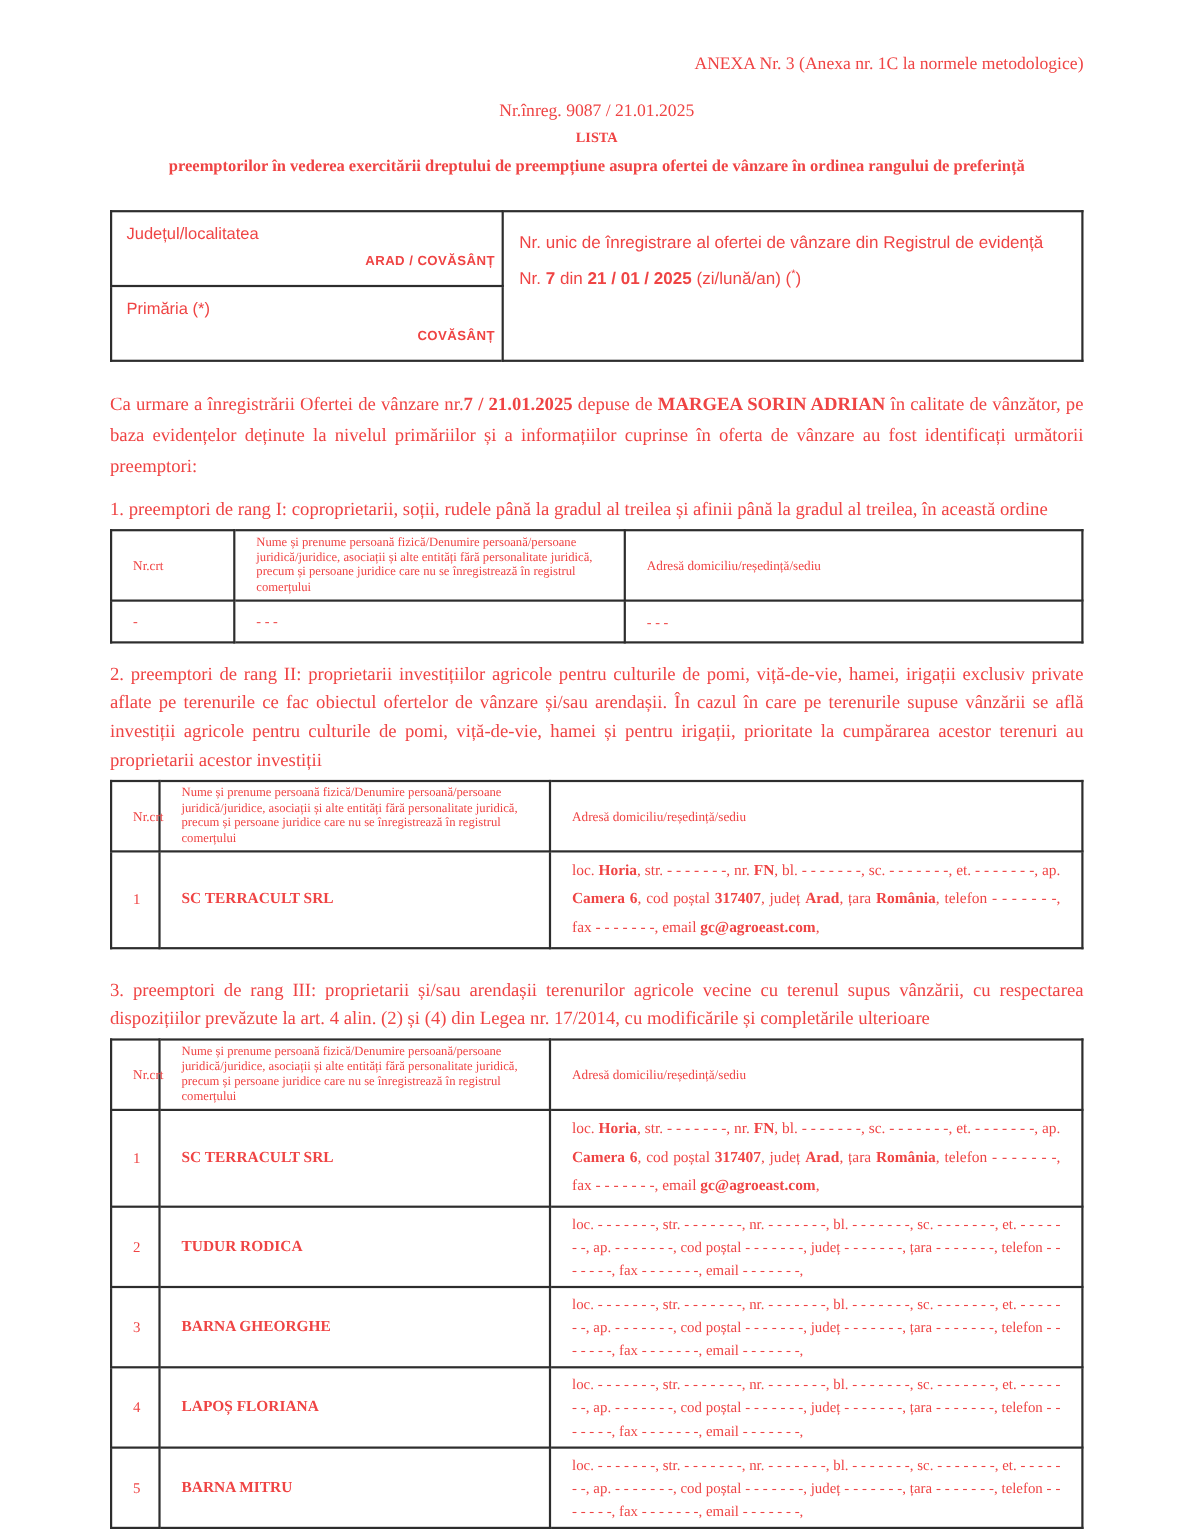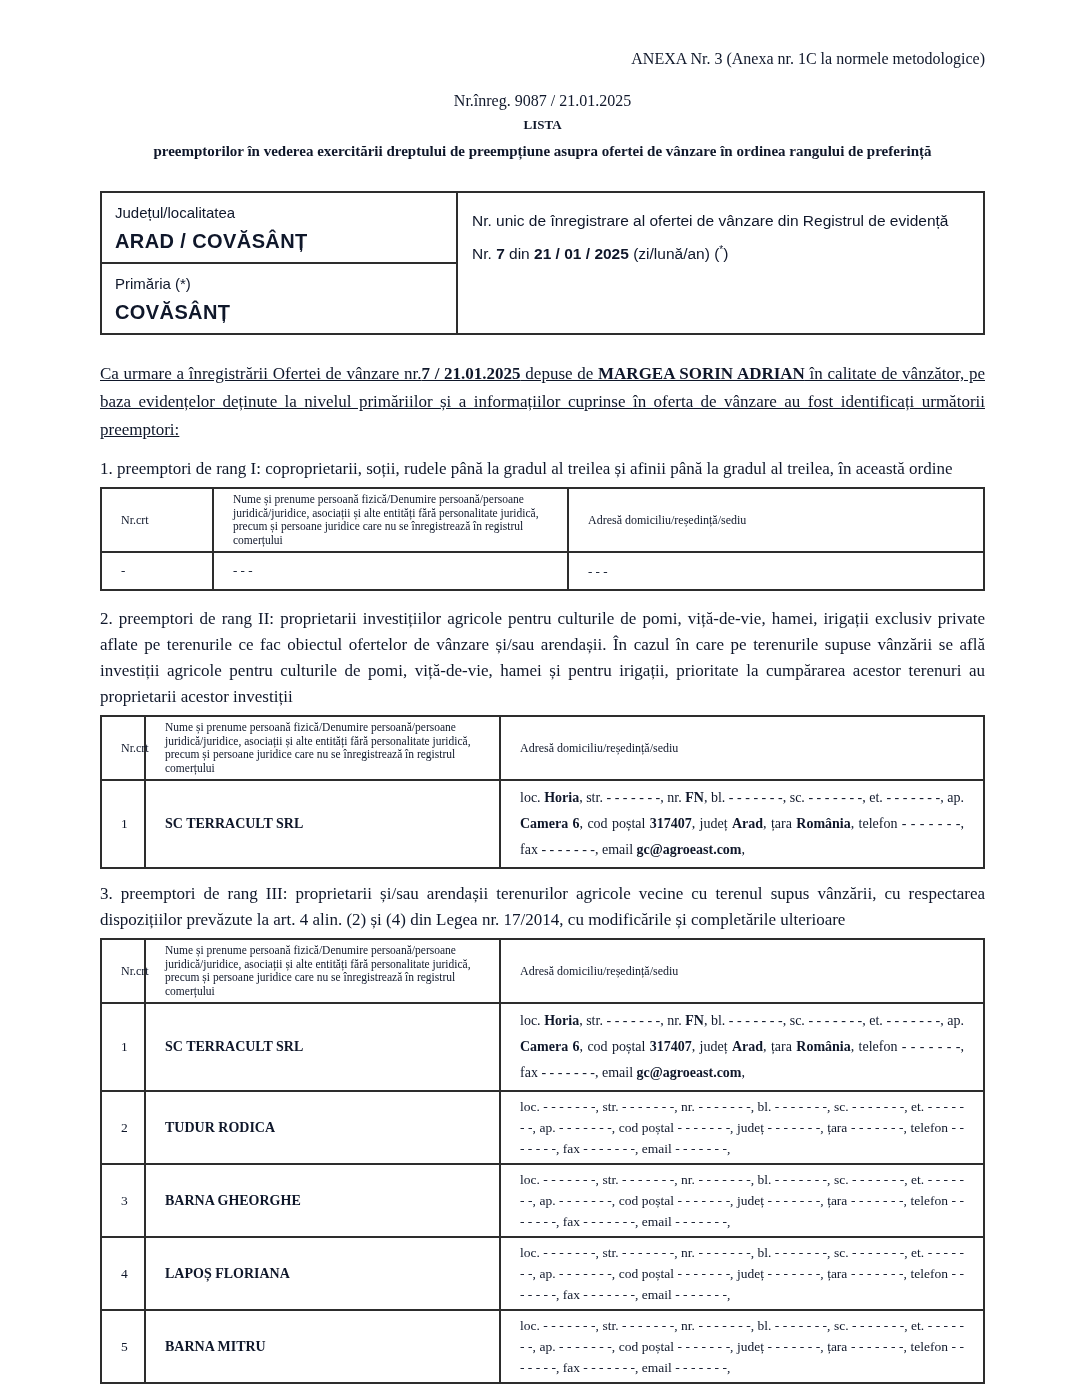--- a/index.html
+++ b/index.html
@@ -1,39 +1,39 @@
 <!DOCTYPE html>
 <html><head>
 <meta charset="utf-8">
 <style>
   html,body { margin:0; padding:0; background:#ffffff; }
   body { width:1082px; height:1400px; overflow:hidden; }
   .page {
     box-sizing:border-box; width:1082px; height:1400px;
     padding:50px 97px 0 100px;
     font-family:"Liberation Serif", serif;
-    color:#0f172a;
+    color:#ef4444;
   }
   .annex-line { text-align:right; font-size:16px; }
   .regno-line { text-align:center; font-size:16px; margin-top:24px; }
   .doc-title  { text-align:center; font-weight:bold; font-size:13px; margin-top:7px; }
   .doc-subtitle { text-align:center; font-weight:bold; font-size:15px; line-height:29px; margin-top:4px; }
 
   
   table.info { border-collapse:collapse; width:100%; table-layout:fixed; margin-top:25px;
                font-family:"Liberation Sans", sans-serif; }
   table.info td { border:2px solid #2d2d2d; vertical-align:top; box-sizing:border-box; }
   td.it-left { width:356px; padding:11px 6px 9px 13px; font-size:15px; height:68px; }
-  .it-value { font-weight:bold; font-size:20px; margin-top:9px; letter-spacing:0.4px; }
+  .it-value { font-weight:bold; font-size:12px; margin-top:9px; letter-spacing:0.4px;text-align:right; }
   td.it-right { padding:12px 14px 10px 14px; font-size:15.5px; line-height:32px; }
   .it-regtext { text-align:justify; }
   .it-regnr { margin-top:1px; }
   sup { font-size:10px; line-height:0; }
 
-  .intro { text-align:justify; font-size:17px; line-height:28px; margin:25px 0 0 0;text-decoration:underline; }
+  .intro { text-align:justify; font-size:17px; line-height:28px; margin:25px 0 0 0; }
   .sect  { text-align:justify; font-size:17px; line-height:26px; margin:12px 0 5px 0; }
   .sect.single { text-align:left; }
 
   
   table.rank { border-collapse:collapse; width:100%; table-layout:fixed; margin-top:0; }
   table.rank th, table.rank td { border:2px solid #2d2d2d; box-sizing:border-box;
     vertical-align:middle; padding:4px 19px;margin-left:28px; }
   table.rank th { font-weight:normal; text-align:left; height:46px; }
   th.c1 { width:44px; font-size:12px; }
   table.rank1 th.c1 { width:112px; }
@@ -43,21 +43,21 @@
   td.name { font-size:14px; padding-left:10px; }
   td.name.bn { font-weight:bold; }
   td.addr { font-size:13.5px; line-height:21px; text-align:justify; padding:6px 10px; }
   table.rank1 tbody td { height:38px; font-size:13px; }
   table.rank2 tbody td { height:76px; }
   table.rank2 td.addr { font-size:14px; line-height:26px; }
   table.rank3 tbody tr:first-child td { height:78px; }
   table.rank3 tbody tr:first-child td.addr { font-size:14px; line-height:26px; }
   table.rank3 tbody tr:nth-child(n+2) td { height:61px; }
   .mt-sect2 { margin-top:15px; }
-  .mt-sect3 { margin-top:12px; }
+  .mt-sect3 { margin-top:24px; }
   .b { font-weight:bold; }
 </style>
 </head>
 <body>
 
 <div class="page">
 
   <div class="annex-line">ANEXA Nr. 3 (Anexa nr. 1C la normele metodologice)</div>
   <div class="regno-line">Nr.înreg. 9087 / 21.01.2025</div>
   <div class="doc-title">LISTA</div>

